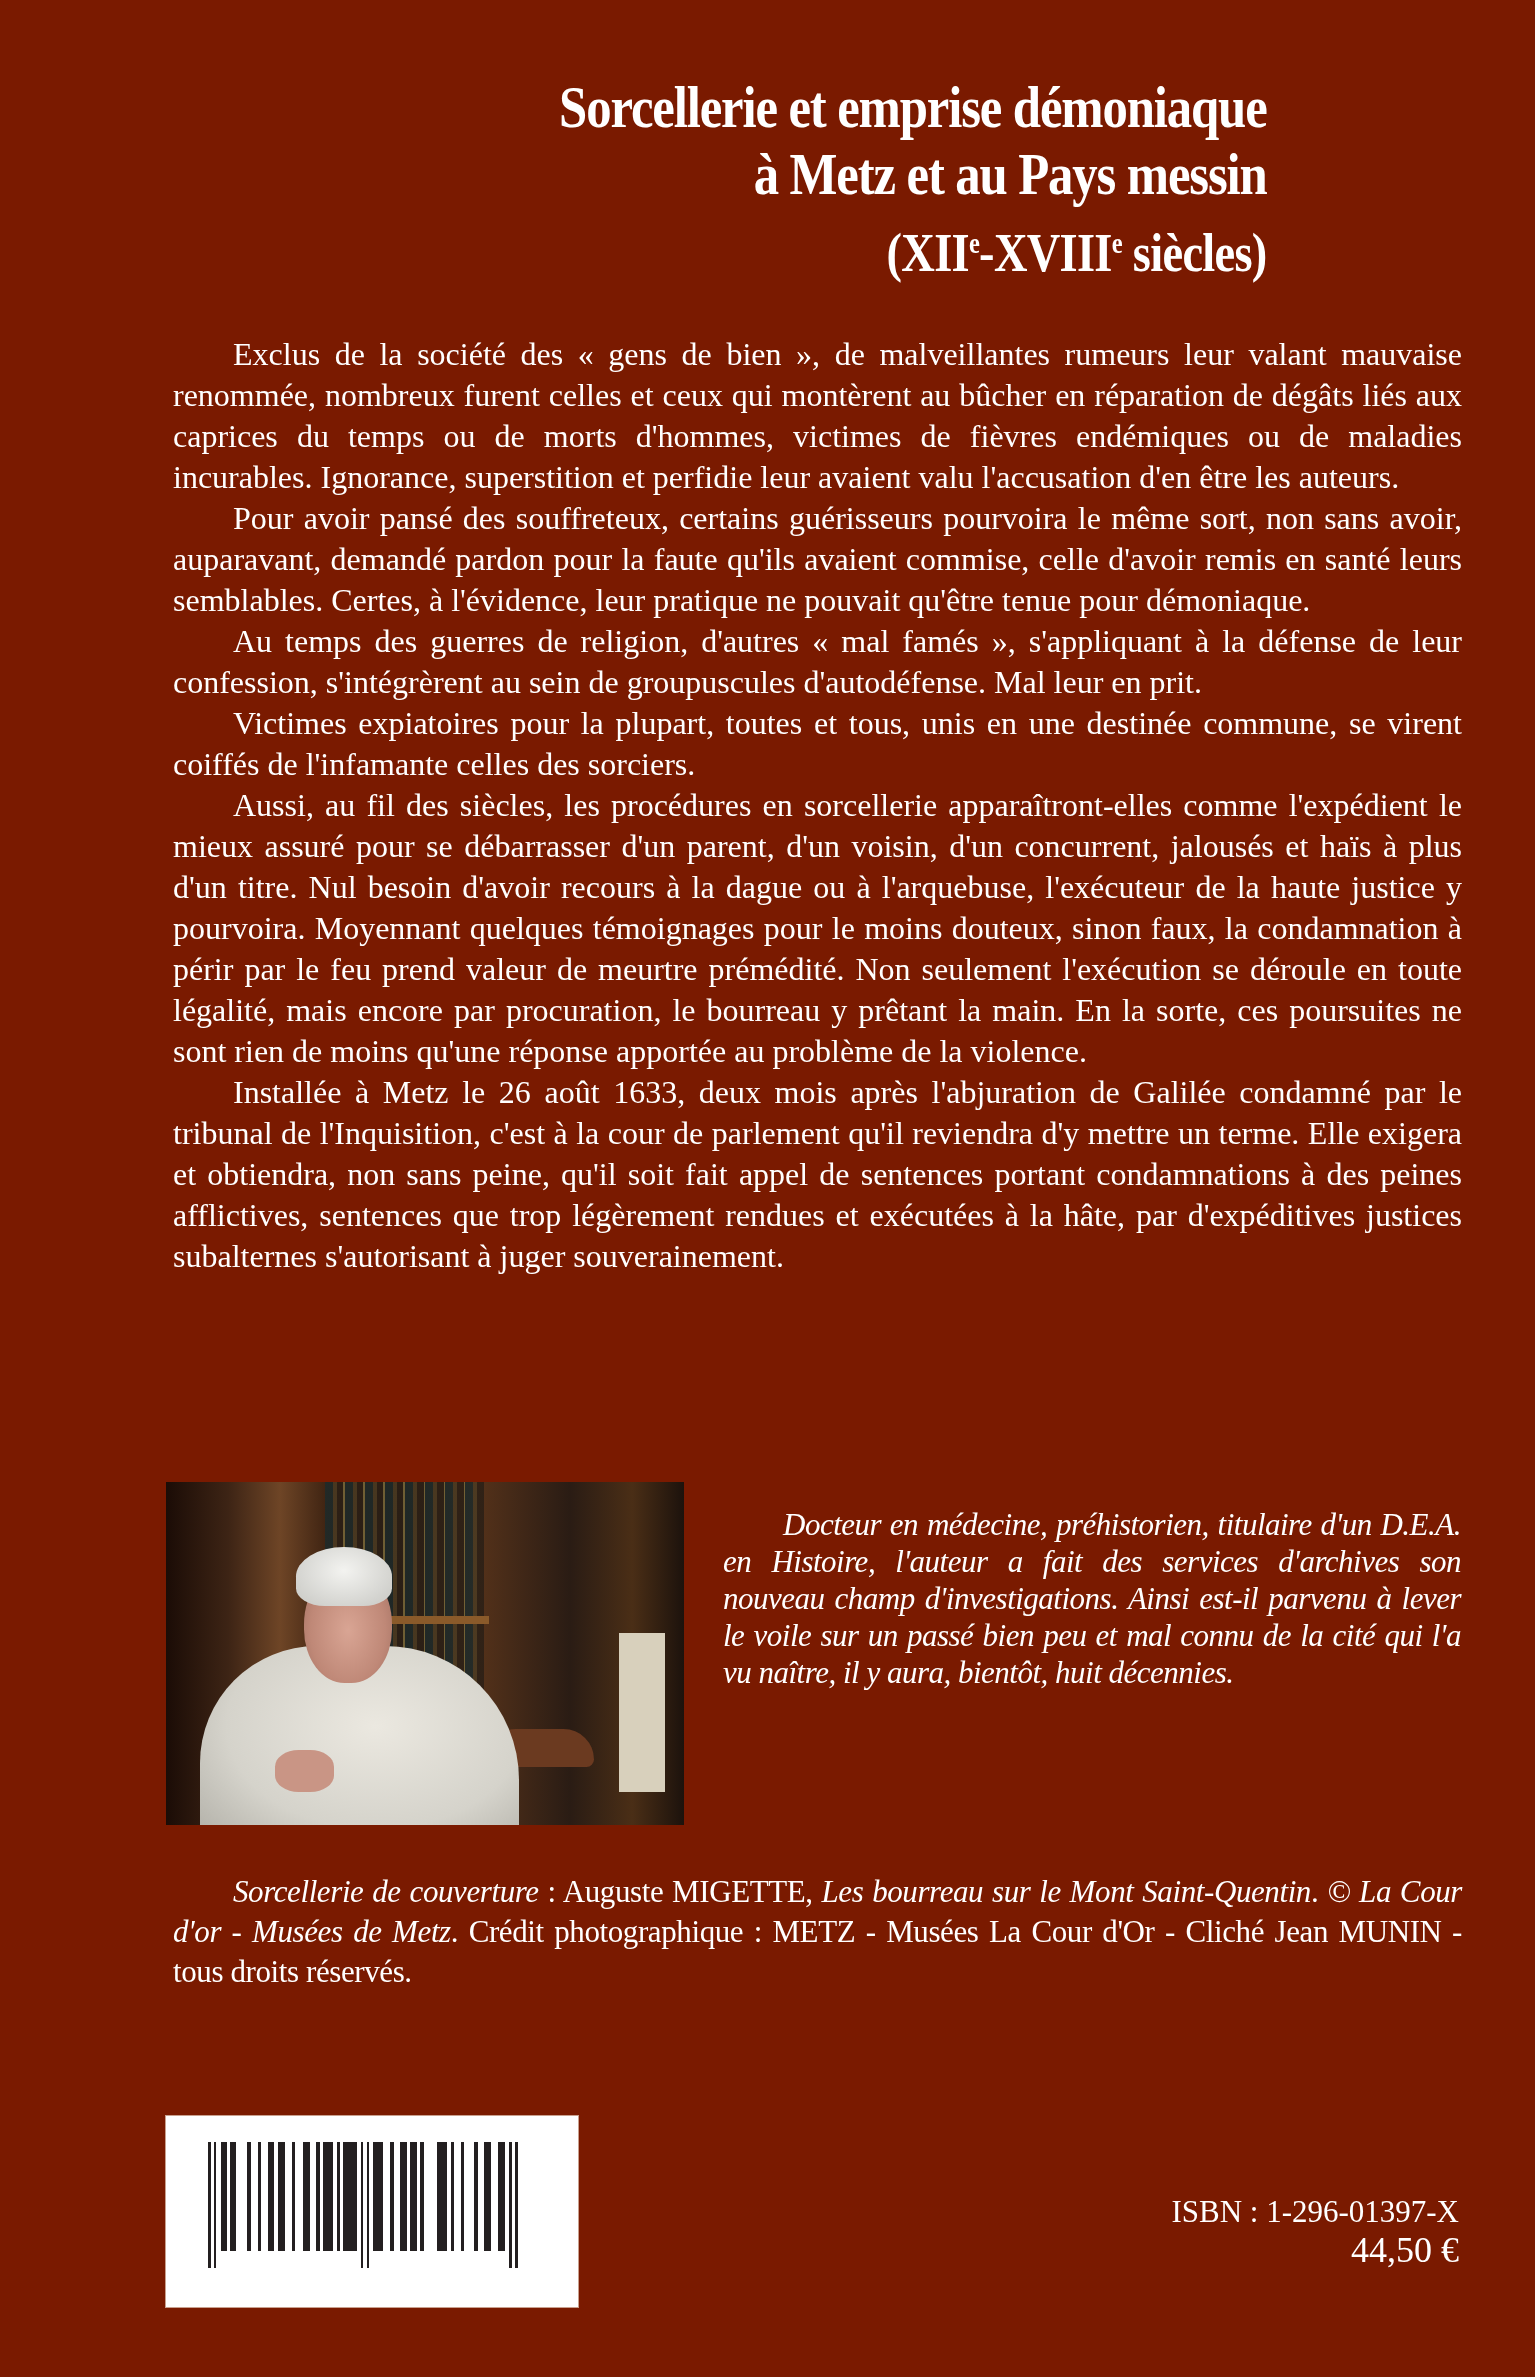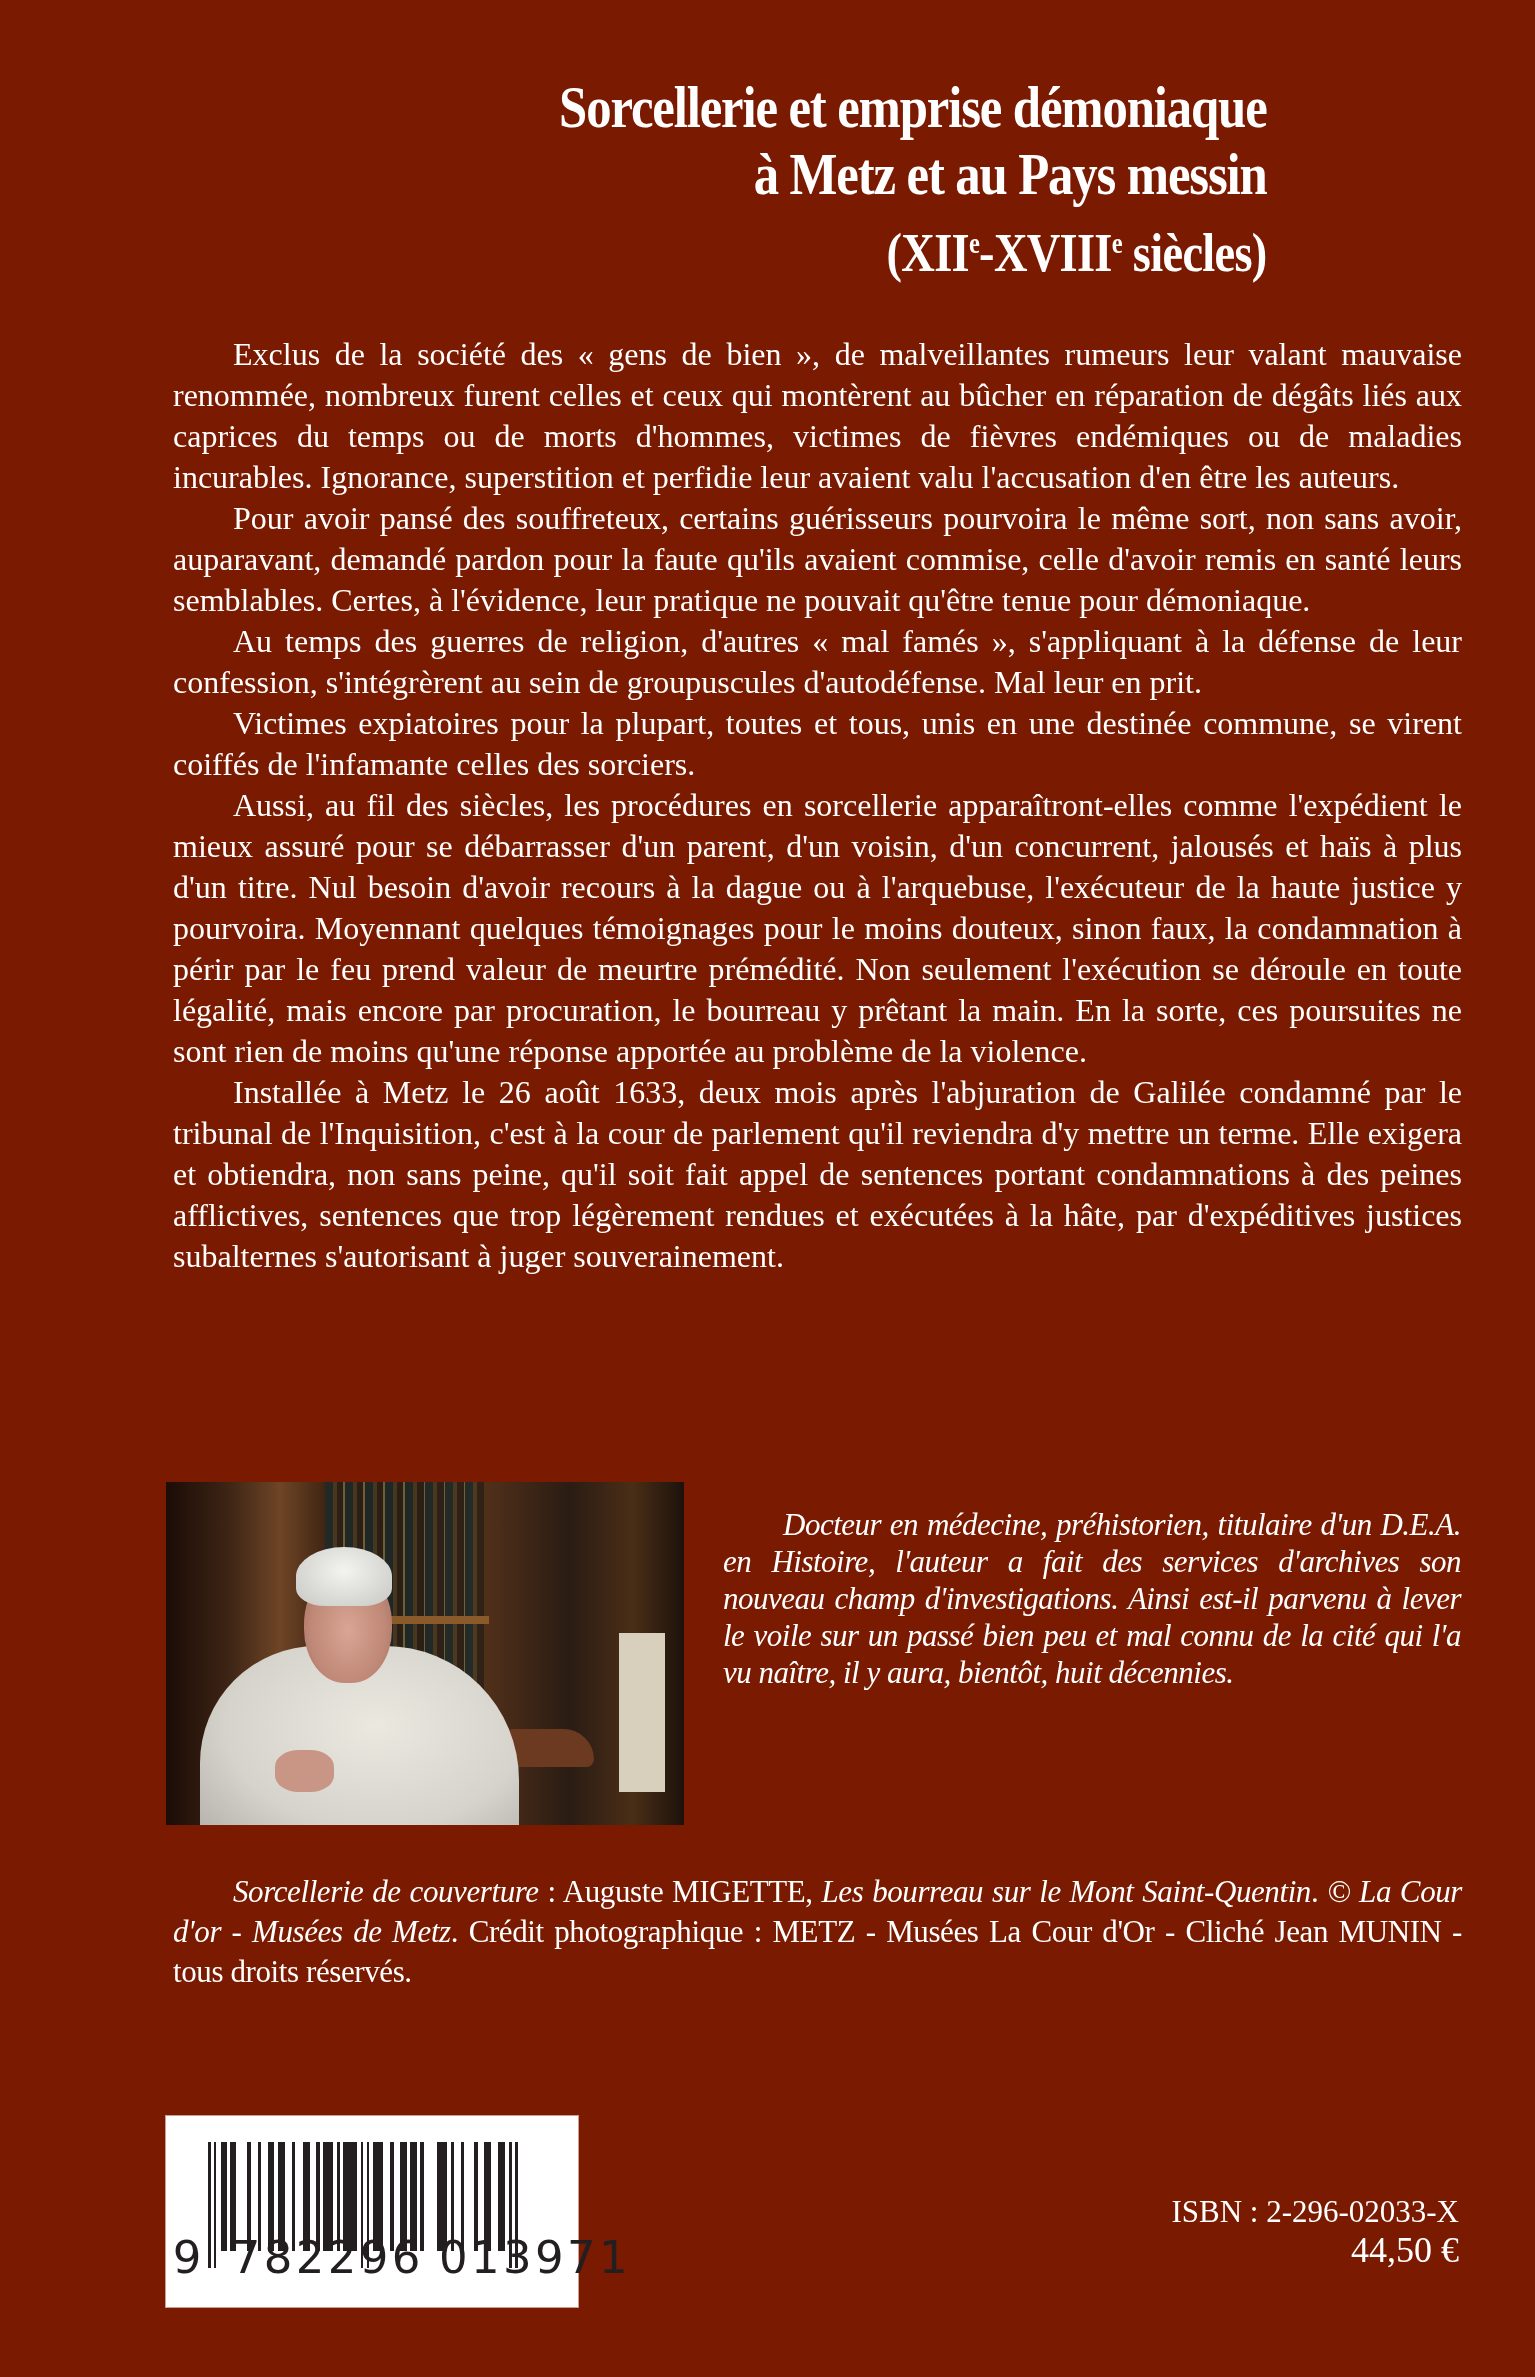--- a/index.html
+++ b/index.html
@@ -323,18 +323,17 @@
       <span style="width:3.4px"></span>
       <span class="gap" style="width:6.7px"></span>
       <span style="width:6.7px"></span>
     <span class="gap" style="width:7.6px"></span>
       <span style="width:6.7px"></span>
       <span class="gap" style="width:4.2px"></span>
       <span class="guard" style="width:2.5px"></span>
     <span class="gap" style="width:3.4px"></span>
       <span class="guard" style="width:2.5px"></span>
   </div>
-  <div class="barcode-digits"><span class="lead">9</span><span class="mid">782296</span><span>013971</span></div>
-</div>
-
-<div class="isbn">ISBN : 2-296-02033-X</div>
+</div>
+
+<div class="isbn">ISBN : 1-296-01397-X</div>
 <div class="price">44,50 €</div>
 
 
 </body></html>

